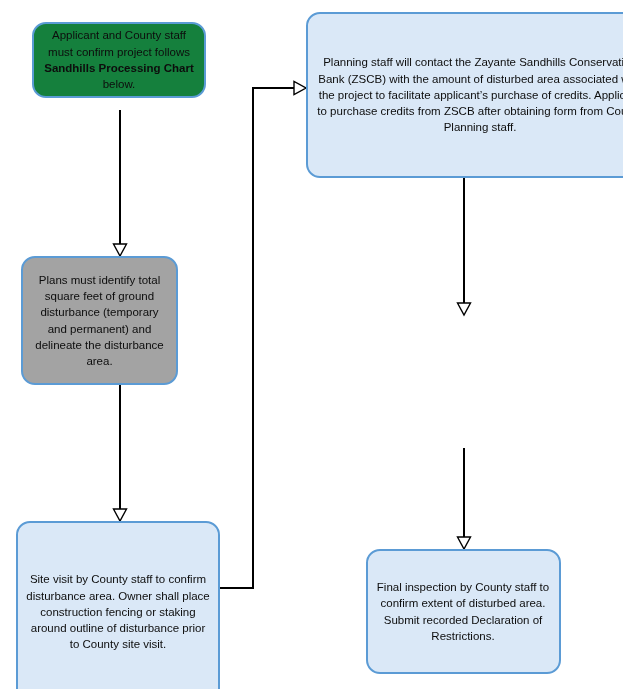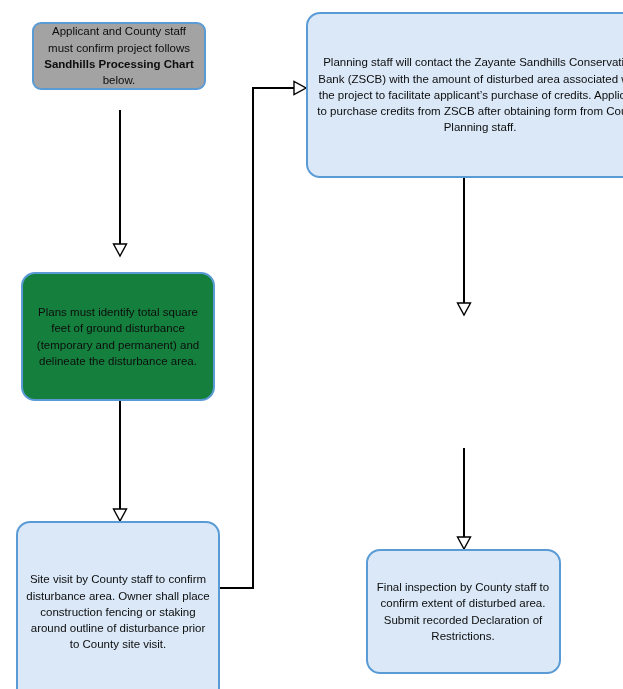--- a/index.html
+++ b/index.html
@@ -84,27 +84,27 @@
       <line x1="464" y1="178" x2="464" y2="303" stroke="#000000"></line>
       <polygon class="head" points="457.5,303 470.5,303 464,315" fill="#FFFFFF" stroke="#000000"></polygon>
     </g>
 
     <g>
       <line x1="464" y1="448" x2="464" y2="537" stroke="#000000"></line>
       <polygon class="head" points="457.5,537 470.5,537 464,549" fill="#FFFFFF" stroke="#000000"></polygon>
     </g>
   </svg>
 
-  <div class="node" id="node-n1" style="left: 32px; top: 22px; width: 174px; height: 68px; background: #a3a3a3; border-color: rgb(91, 155, 213); color: rgb(13, 13, 13); border-radius: 9px;">
+  <div class="node" id="node-n1" style="left: 32px; top: 22px; width: 174px; height: 76px; background: #15803d; border-color: rgb(91, 155, 213); color: rgb(13, 13, 13);">
     <span class="txt">
       <span>Applicant and County staff must confirm project follows </span><b>Sandhills Processing Chart</b><span> below.</span>
     </span>
   </div>
 
-  <div class="node" id="node-n2" style="left: 21px; top: 272px; width: 194px; height: 129px; background: #15803d; border-color: rgb(91, 155, 213); color: rgb(13, 13, 13);">
+  <div class="node" id="node-n2" style="left: 21px; top: 256px; width: 157px; height: 129px; background: #a3a3a3; border-color: rgb(91, 155, 213); color: rgb(13, 13, 13);">
     <span class="txt">Plans must identify total square feet of ground disturbance (temporary and permanent) and delineate the disturbance area.</span>
   </div>
 
   <div class="node" id="node-n3" style="left: 16px; top: 521px; width: 204px; height: 182px; background: rgb(218, 232, 247); border-color: rgb(91, 155, 213); color: rgb(13, 13, 13);">
     <span class="txt">Site visit by County staff to confirm disturbance area. Owner shall place construction fencing or staking around outline of disturbance prior to County site visit.</span>
   </div>
 
   <div class="node" id="node-n4" style="left: 306px; top: 12px; width: 348px; height: 166px; background: rgb(218, 232, 247); border-color: rgb(91, 155, 213); color: rgb(13, 13, 13);">
     <span class="txt">Planning staff will contact the Zayante Sandhills Conservation Bank (ZSCB) with the amount of disturbed area associated with the project to facilitate applicant’s purchase of credits. Applicant to purchase credits from ZSCB after obtaining form from County Planning staff.</span>
   </div>

